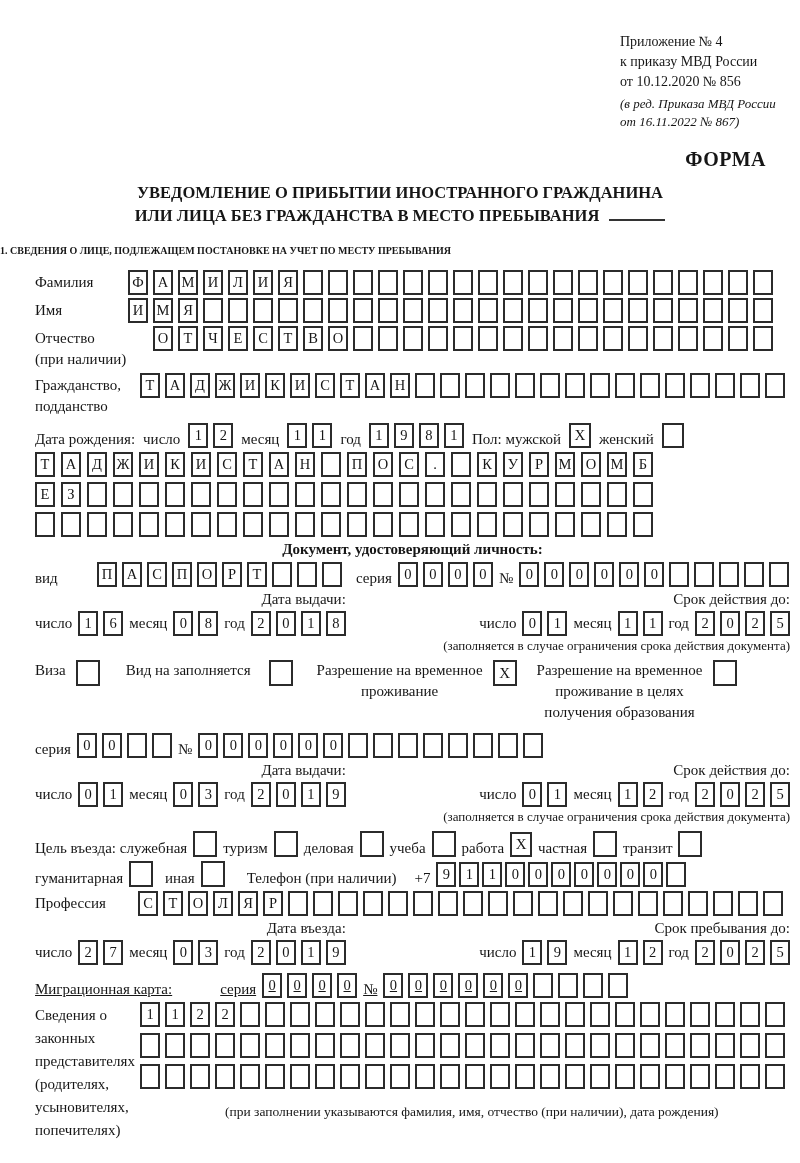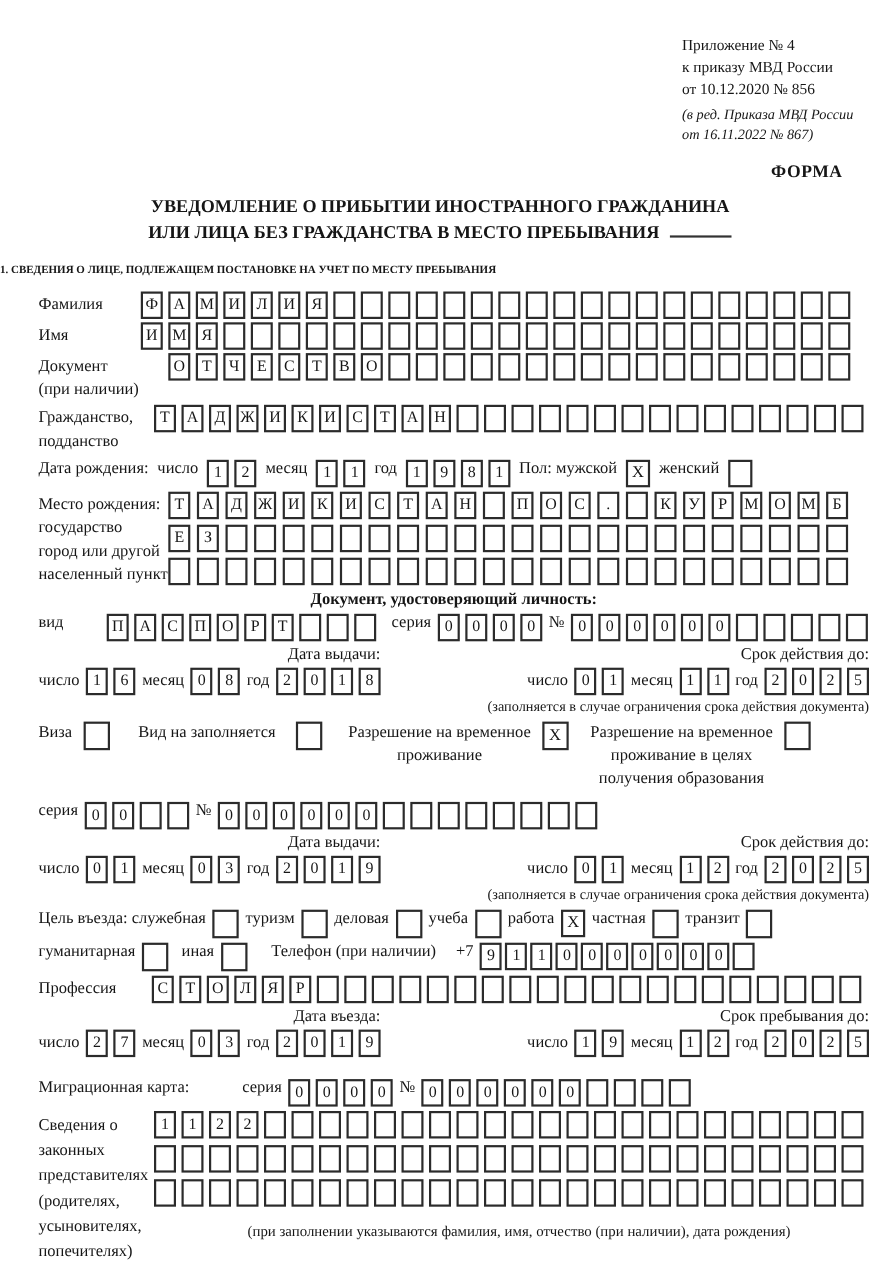--- a/index.html
+++ b/index.html
@@ -4,41 +4,41 @@
 <style>
   html,body{margin:0;padding:0;}
   body{
     width:800px;height:1163px;overflow:hidden;background:#ffffff;
     font-family:"Liberation Serif","DejaVu Serif",serif;color:#161616;
   }
   .page{padding-top:32px;}
   .law-ref{margin-left:620px;font-size:14px;line-height:1.42;}
   .law-main{white-space:pre-line;}
   .law-amend{white-space:pre-line;font-size:13px;margin-top:3px;font-style:italic;}
-  .forma{text-align:right;padding-right:34px;font-weight:bold;font-size:16px;margin-top:16px;letter-spacing:.5px;}
+  .forma{text-align:right;padding-right:34px;font-weight:bold;font-size:20px;margin-top:16px;letter-spacing:.5px;}
   .title{text-align:center;font-weight:bold;font-size:16.5px;line-height:1.42;margin-top:10px;}
   .title-blank{display:inline-block;width:56px;height:13px;border-bottom:2px solid #333;margin-left:10px;}
   .sec1{text-align:left;font-weight:bold;font-size:10px;margin-top:18px;}
   .form-area{padding:14px 10px 0 35px;font-size:15px;}
 
   .cells{display:flex;gap:5px;}
   .cells.g6{gap:6px;}
   .cells.tight{gap:3px;}
   .cell{flex:none;width:20px;height:25px;box-sizing:border-box;border:2px solid #2b2b2b;
         display:flex;align-items:center;justify-content:center;font-size:14.5px;background:#fff;}
   .checkbox{flex:none;width:24px;height:26px;box-sizing:border-box;border:2px solid #2b2b2b;
         display:flex;align-items:center;justify-content:center;font-size:15px;background:#fff;}
   .checkbox.sm{width:22px;height:25px;}
 
   .grid-row{display:flex;align-items:flex-start;margin-bottom:3px;}
   .rlabel{flex:none;white-space:pre-line;line-height:21px;padding-top:2px;}
   .w93{width:93px;}.w103{width:103px;}.w105{width:105px;}.w118{width:118px;}
   .stack{display:flex;flex-direction:column;gap:5px;}
 
-  .inline-row{display:flex;align-items:flex-start;gap:8px;margin-bottom:4px;}
+  .inline-row{display:flex;align-items:flex-end;gap:8px;margin-bottom:4px;}
   .inline-row.tightgap{gap:6px;}
   .lbl{white-space:nowrap;}
   .doc-heading{text-align:center;font-weight:bold;font-size:15px;margin:4px 0 4px;}
 
   .dates{display:flex;justify-content:space-between;margin-top:4px;}
   .half{display:flex;flex-direction:column;}
   .dheading{text-align:right;margin-bottom:3px;font-size:15px;}
   .dfields{display:flex;align-items:center;gap:6px;}
   .dnote{text-align:right;font-size:13px;margin-top:2px;margin-bottom:6px;}
 
@@ -132,21 +132,21 @@
           <div class="cell"></div>
           <div class="cell"></div>
           <div class="cell"></div>
           <div class="cell"></div>
           <div class="cell"></div>
           <div class="cell"></div>
         </div>
     </div>
 
     <div class="grid-row">
-      <div class="rlabel w118">Документ
+      <div class="rlabel w118">Отчество
 (при наличии)</div>
       <div class="cells">
           <div class="cell">О</div>
           <div class="cell">Т</div>
           <div class="cell">Ч</div>
           <div class="cell">Е</div>
           <div class="cell">С</div>
           <div class="cell">Т</div>
           <div class="cell">В</div>
           <div class="cell">О</div>
@@ -222,24 +222,20 @@
           <div class="cell">8</div>
           <div class="cell">1</div>
         </div>
       <span class="lbl">Пол: мужской</span>
       <div class="checkbox sm">X</div>
       <span class="lbl">женский</span>
       <div class="checkbox sm"></div>
     </div>
 
     <div class="grid-row">
-      <div class="rlabel w118">Место рождения:
-государство
-город или другой
-населенный пункт</div>
       <div class="stack">
         <div class="cells g6">
             <div class="cell">Т</div>
             <div class="cell">А</div>
             <div class="cell">Д</div>
             <div class="cell">Ж</div>
             <div class="cell">И</div>
             <div class="cell">К</div>
             <div class="cell">И</div>
             <div class="cell">С</div>
@@ -611,21 +607,21 @@
           <div class="cells">
               <div class="cell">2</div>
               <div class="cell">0</div>
               <div class="cell">2</div>
               <div class="cell">5</div>
             </div>
         </div>
       </div>
     </div>
 
-    <div class="inline-row tightgap" style="margin-top:20px;">
+    <div class="inline-row tightgap" style="margin-top:8px;text-decoration:underline;">
       <span class="lbl">Миграционная карта:</span>
       <span class="lbl" style="margin-left:42px;">серия</span>
       <div class="cells">
           <div class="cell">0</div>
           <div class="cell">0</div>
           <div class="cell">0</div>
           <div class="cell">0</div>
         </div>
       <span class="lbl">№</span>
       <div class="cells">

